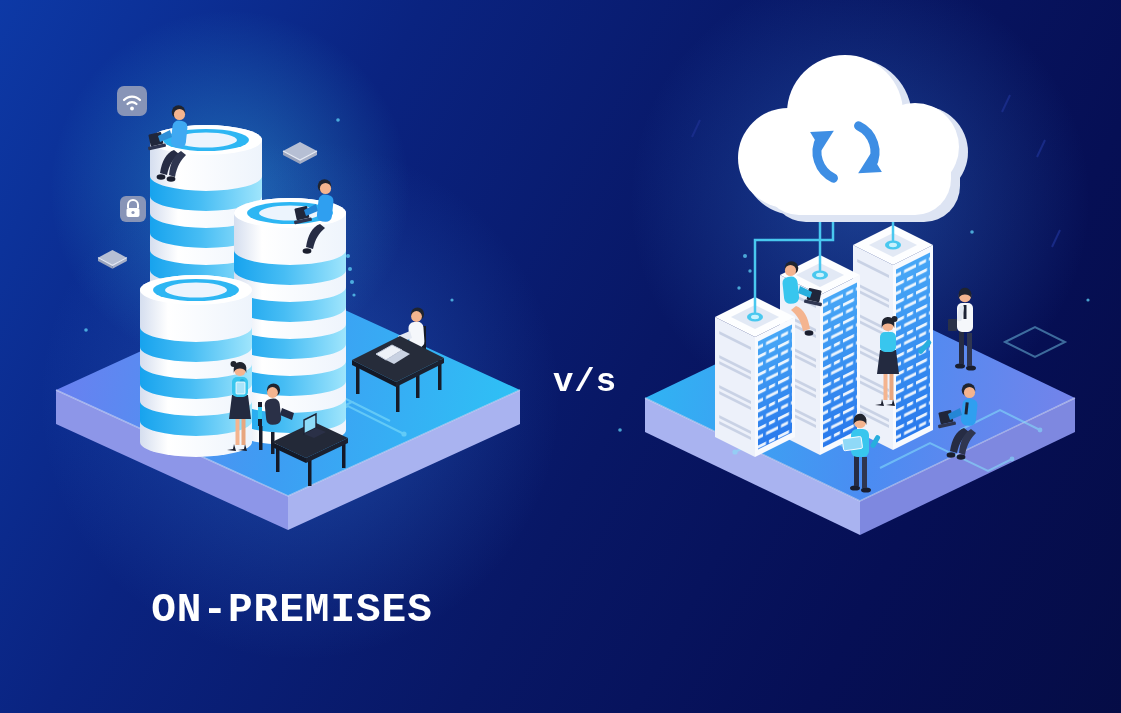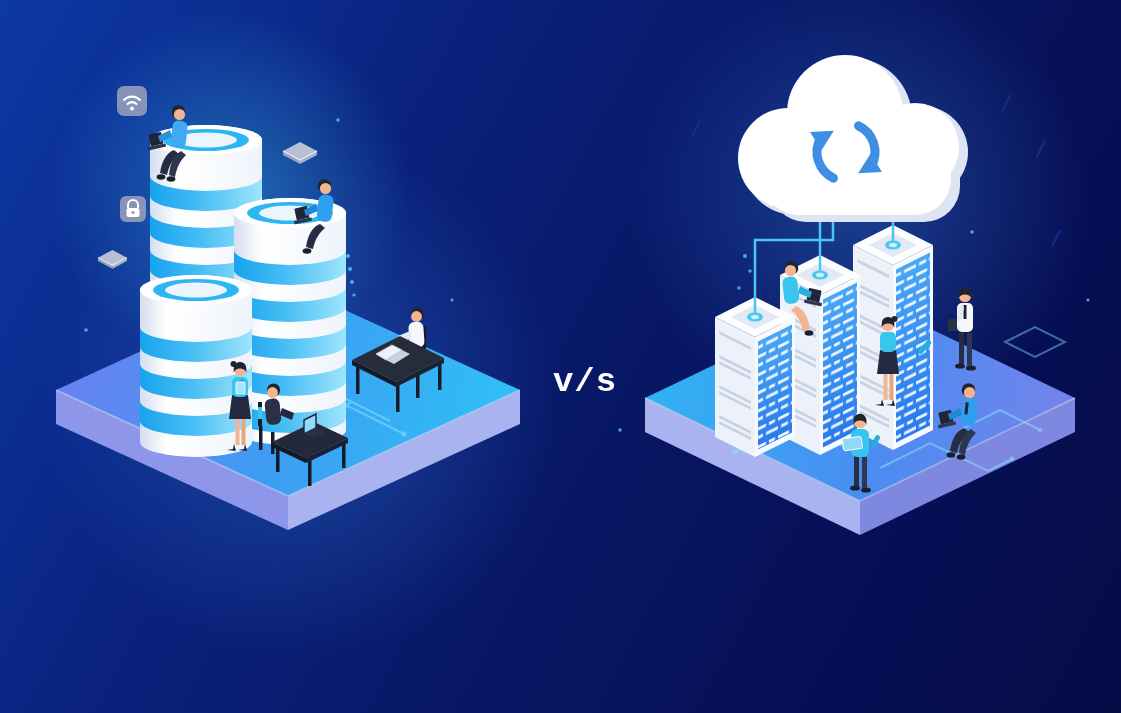--- a/index.html
+++ b/index.html
@@ -437,14 +437,15 @@
       <rect x="-1.5" y="-60" width="3" height="14" fill="#1d2335"></rect>
       <rect x="-16" y="-58" width="5" height="16" rx="2.5" fill="#e3e8f2" transform="rotate(10)"></rect>
       <rect x="-17" y="-46" width="9" height="12" rx="1" fill="#2a3148"></rect>
       <circle cx="0" cy="-69" r="6.2" fill="#f4b48f"></circle>
       <path d="M-6.4,-70 A6.4,6.4 0 0 1 6.4,-71.5 L6.4,-66 A6.4,5 0 0 0 -6.4,-65 Z" fill="#20242f"></path>
     </g>
   </g>
 </svg>
 
 <div class="vs">v/s</div>
+<div class="side-label left">ON-PREMISES</div>
 
 </div>
 
 </body></html>

